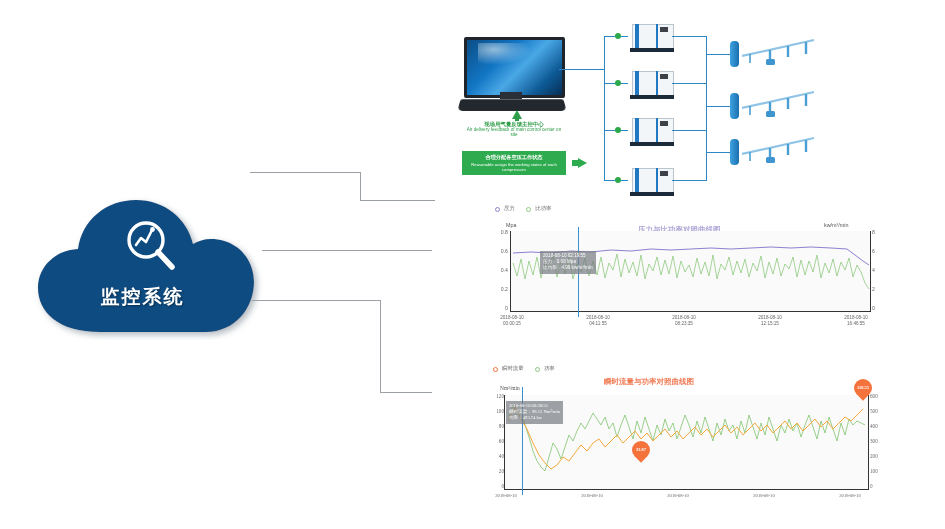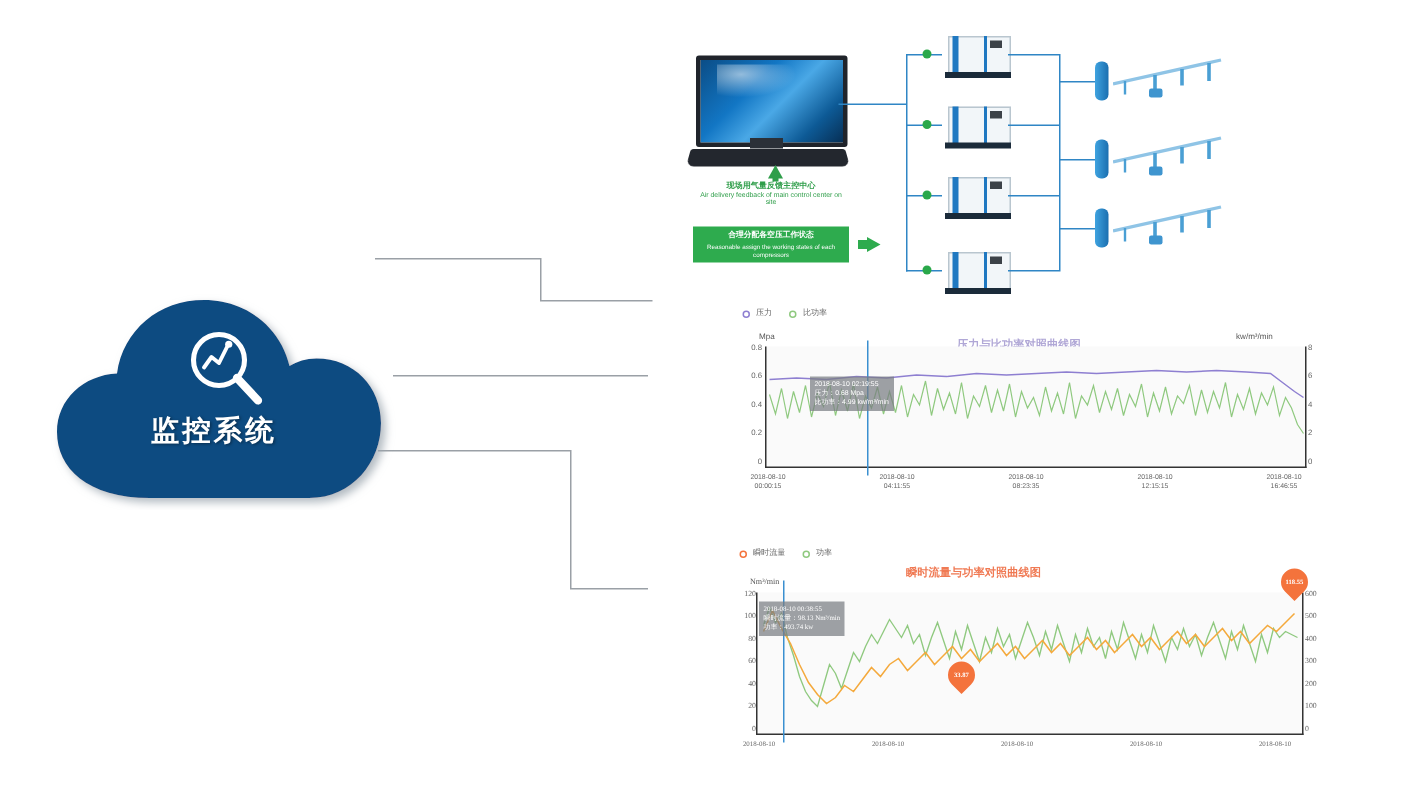--- a/index.html
+++ b/index.html
@@ -17,21 +17,21 @@
     font-size:23px;font-weight:bold;color:#8a8c8e;
     letter-spacing:1px;
     text-shadow:1px 1px 0 #e9e9e9;
     white-space:nowrap;
   }
 
   
   .cloud-wrap{position:absolute;left:30px;top:192px;width:265px;height:148px;}
   .cloud-svg{position:absolute;left:0;top:0;}
   .cloud-label{
-    position:absolute;left:0;top:82px;width:225px;text-align:center;
+    position:absolute;left:0;top:92px;width:225px;text-align:center;
     color:#ffffff;font-size:19px;font-weight:bold;letter-spacing:2px;
     text-shadow:1px 1px 2px rgba(0,0,0,.4);
   }
   .cloud-icon{position:absolute;left:92px;top:26px;width:60px;height:58px;}
 
   
   .connector{position:absolute;border-color:#9aa0a6;}
   .conn-h{border-top:1px solid #9aa0a6;height:0;}
   .conn-v{border-left:1px solid #9aa0a6;width:0;}
 

